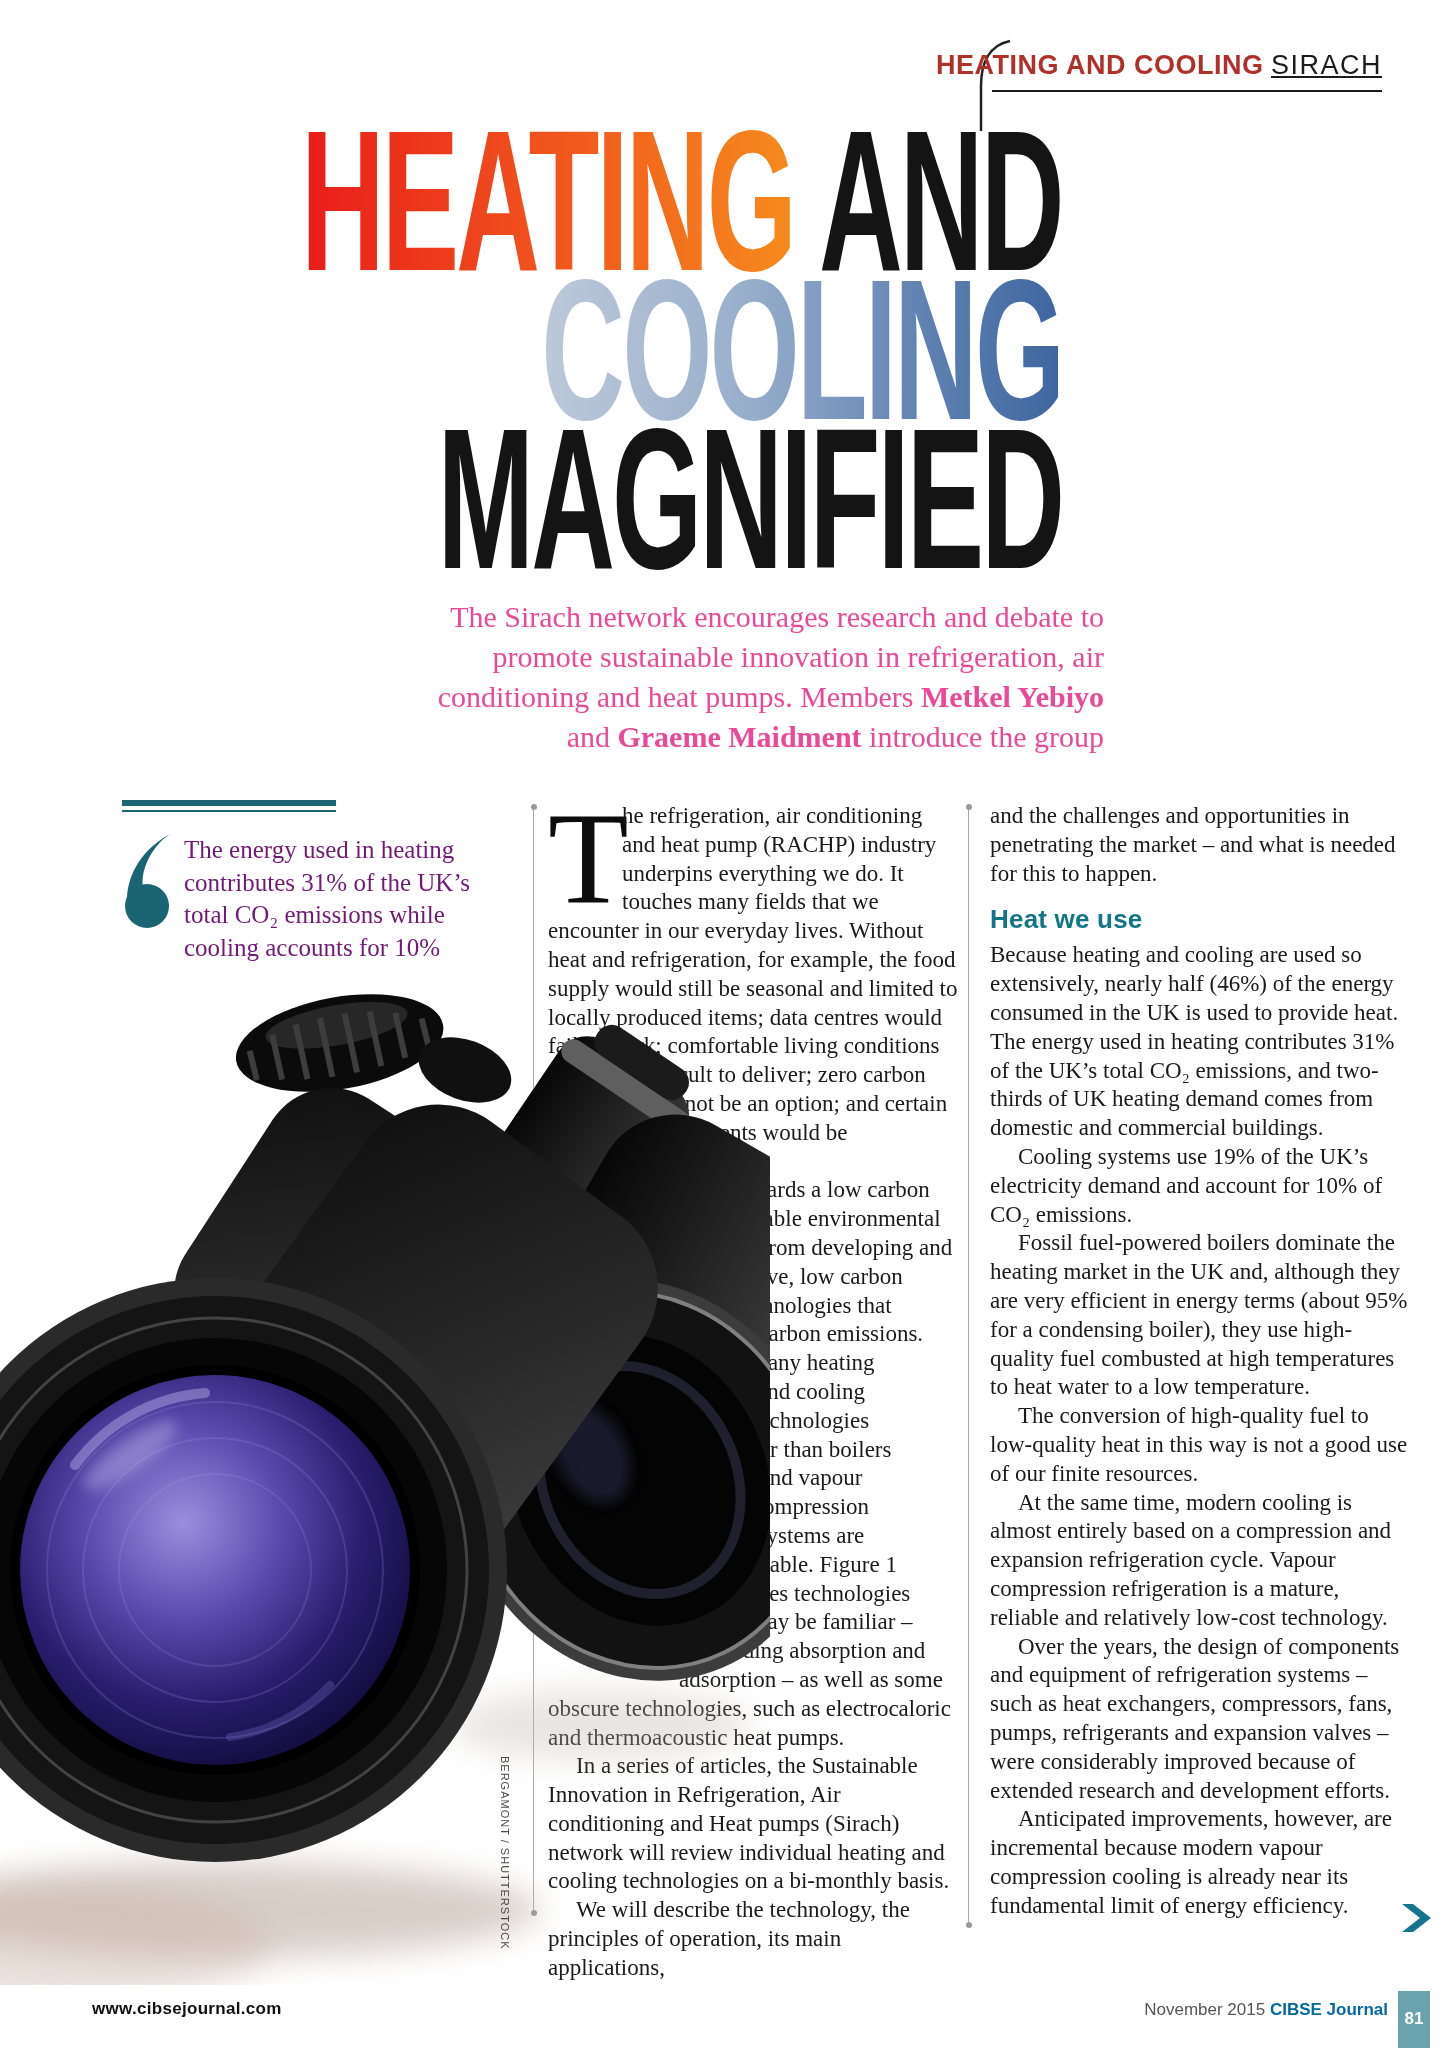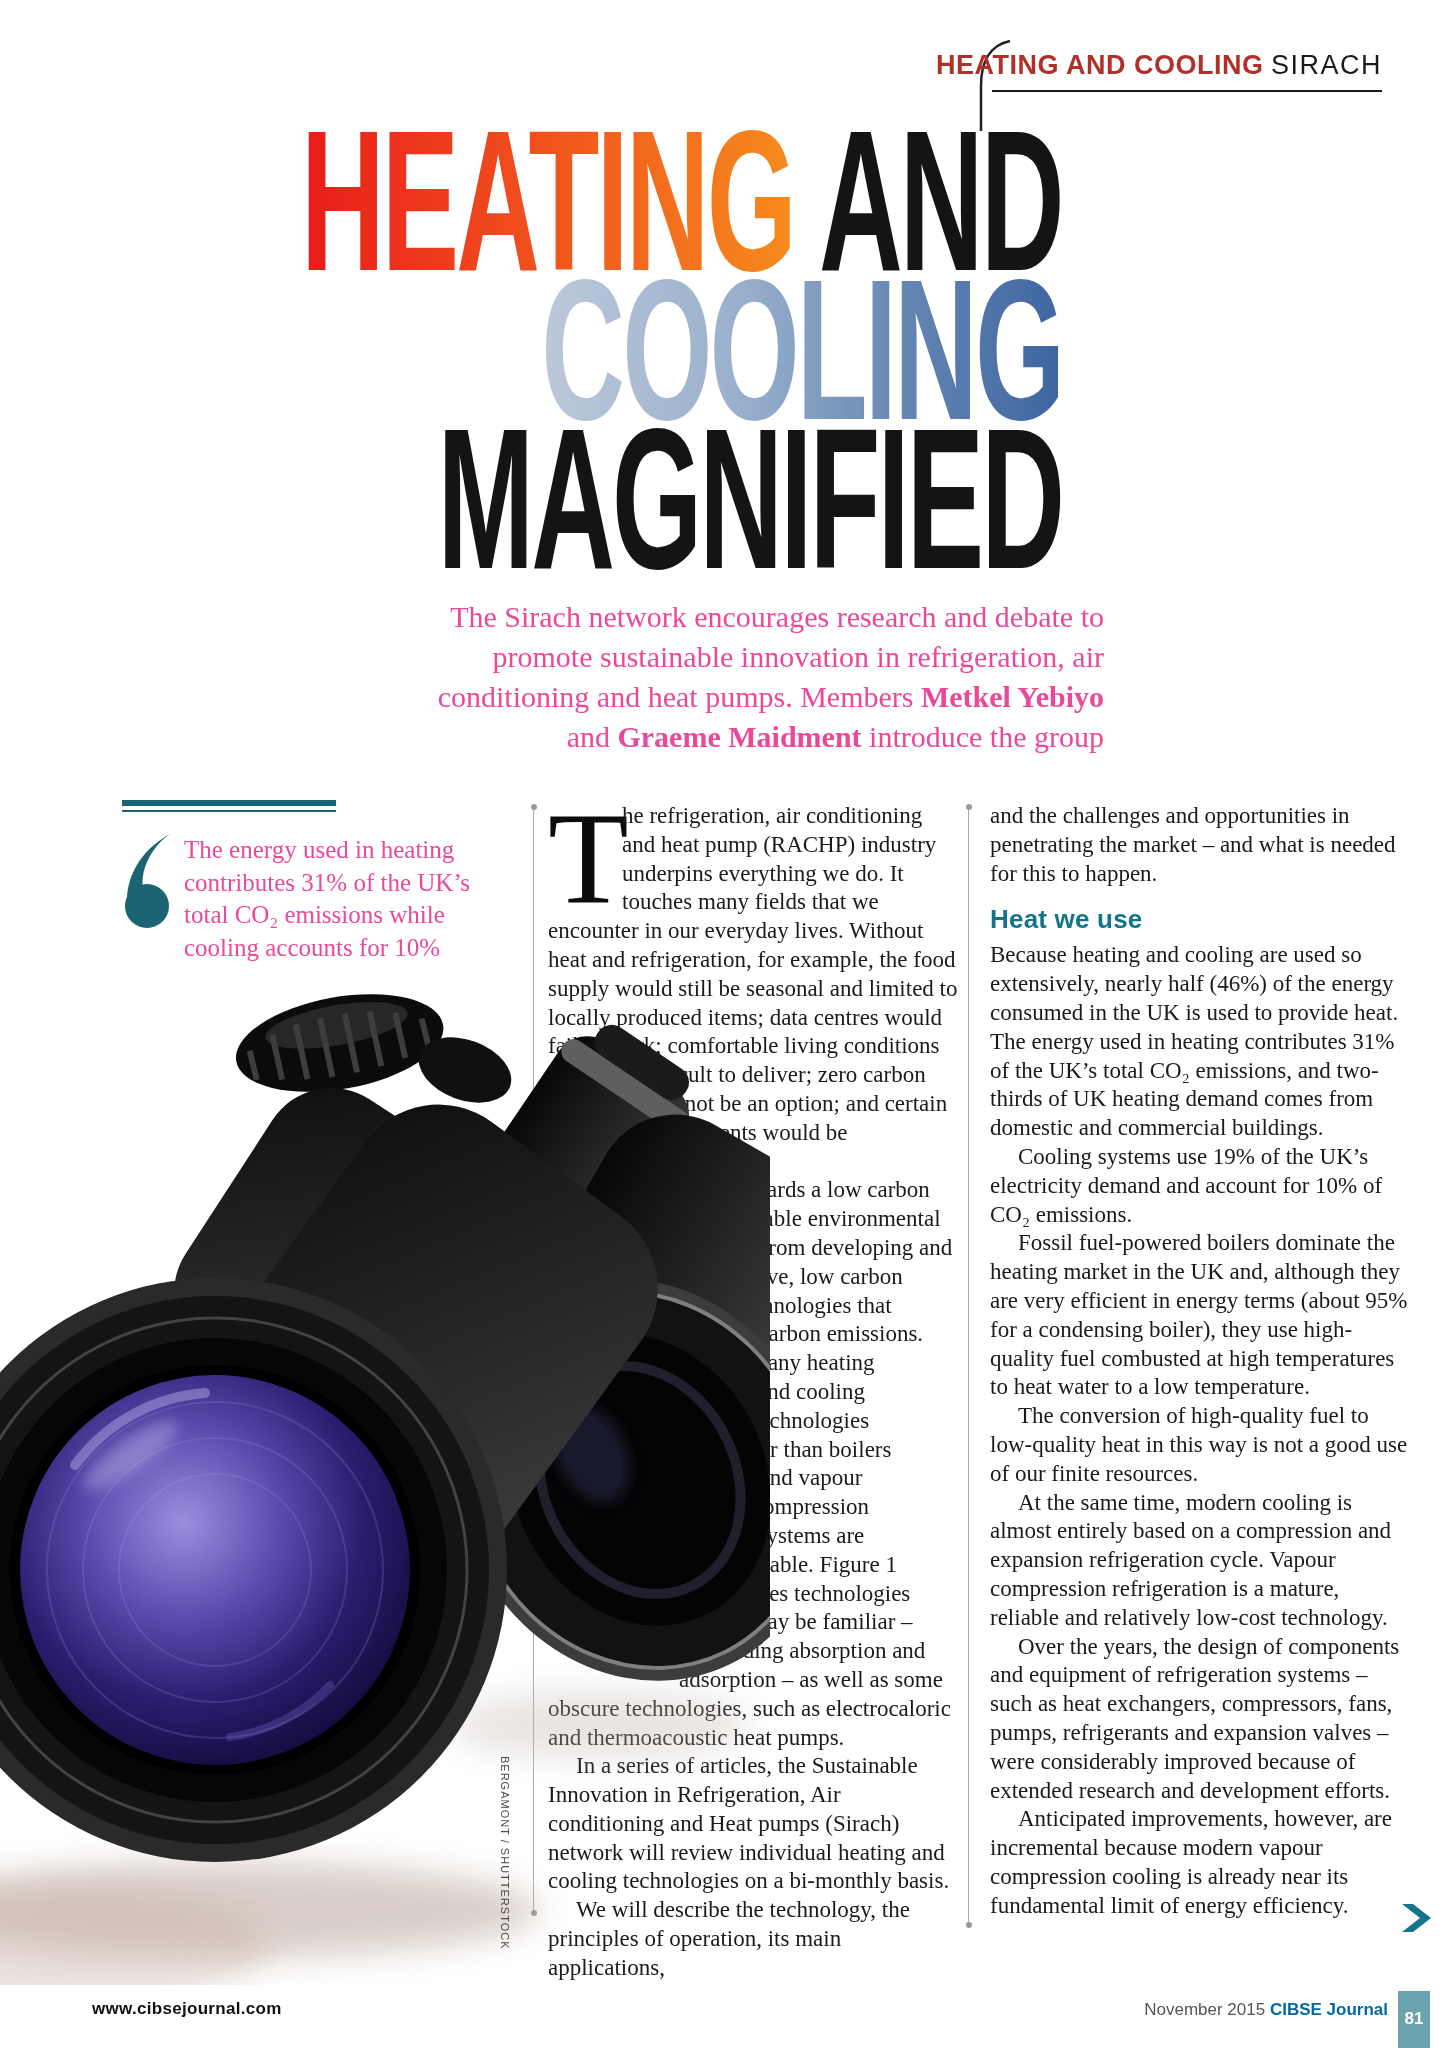--- a/index.html
+++ b/index.html
@@ -4,21 +4,21 @@
 <style>
   * { margin:0; padding:0; box-sizing:border-box; }
   body { background:#e8e8e8; font-family:"Liberation Serif","DejaVu Serif",serif; }
   .page { position:relative; width:1448px; height:2048px; background:#ffffff; overflow:hidden; margin:0 auto; }
 
   
   .hd-curve { position:absolute; left:972px; top:38px; }
   .hd-text { position:absolute; right:66px; top:50px; white-space:nowrap;
              font-family:"Liberation Sans","DejaVu Sans",sans-serif; font-size:27px; }
   .hd-section { font-weight:bold; color:#b0312a; letter-spacing:0.5px; }
-  .hd-brand { font-weight:normal; color:#1b1b1b; letter-spacing:1.5px; }
+  .hd-brand { font-weight:normal; color:#1b1b1b; letter-spacing:1.5px;text-decoration:underline; }
   .hd-rule { position:absolute; left:992px; right:66px; top:90px; height:2px; background:#1a1a1a; }
 
   
   .title { position:absolute; right:386px; top:126px; text-align:right;
            font-family:"Liberation Sans","DejaVu Sans",sans-serif; font-weight:bold; }
   .title .tline { display:block; font-size:200px; line-height:149px; letter-spacing:-5px; white-space:nowrap; }
   .squeeze { display:inline-block; transform:scaleX(0.58); transform-origin:100% 55%; }
   .t-black { color:#141414; }
   .grad-heat { color:#ee4e1b; }
   .grad-cool { color:#7b98c0; }
@@ -31,21 +31,21 @@
   
   .standfirst { position:absolute; left:432px; width:672px; top:597px; text-align:right;
                 font-size:30px; line-height:40px; color:#ec4899; }
   .standfirst .bold { font-weight:bold; }
 
   
   .pq { position:absolute; left:122px; top:800px; width:400px; }
   .pq-bar { width:214px; height:6px; background:#1b6474; }
   .pq-thin { width:214px; height:2px; background:#1b6474; margin-top:4px; }
   .pq-mark { position:absolute; left:2px; top:32px; }
-  .pq-text { margin:22px 0 0 62px; width:332px; font-size:25px; line-height:32.5px; color:#ec4899; }
+  .pq-text { margin:22px 0 0 62px; width:332px; font-size:25px; line-height:32.5px; color:#701a75; }
 
   
   .vrule { position:absolute; width:1px; background:#ababab; }
   .vrule::before, .vrule::after { content:''; position:absolute; left:-2.5px; width:6px; height:6px;
                                   border-radius:50%; background:#9a9a9a; }
   .vrule::before { top:-4px; } .vrule::after { bottom:-4px; }
   #vr1 { left:533px; top:808px; height:1104px; }
   #vr2 { left:968px; top:808px; height:1116px; }
 
   

